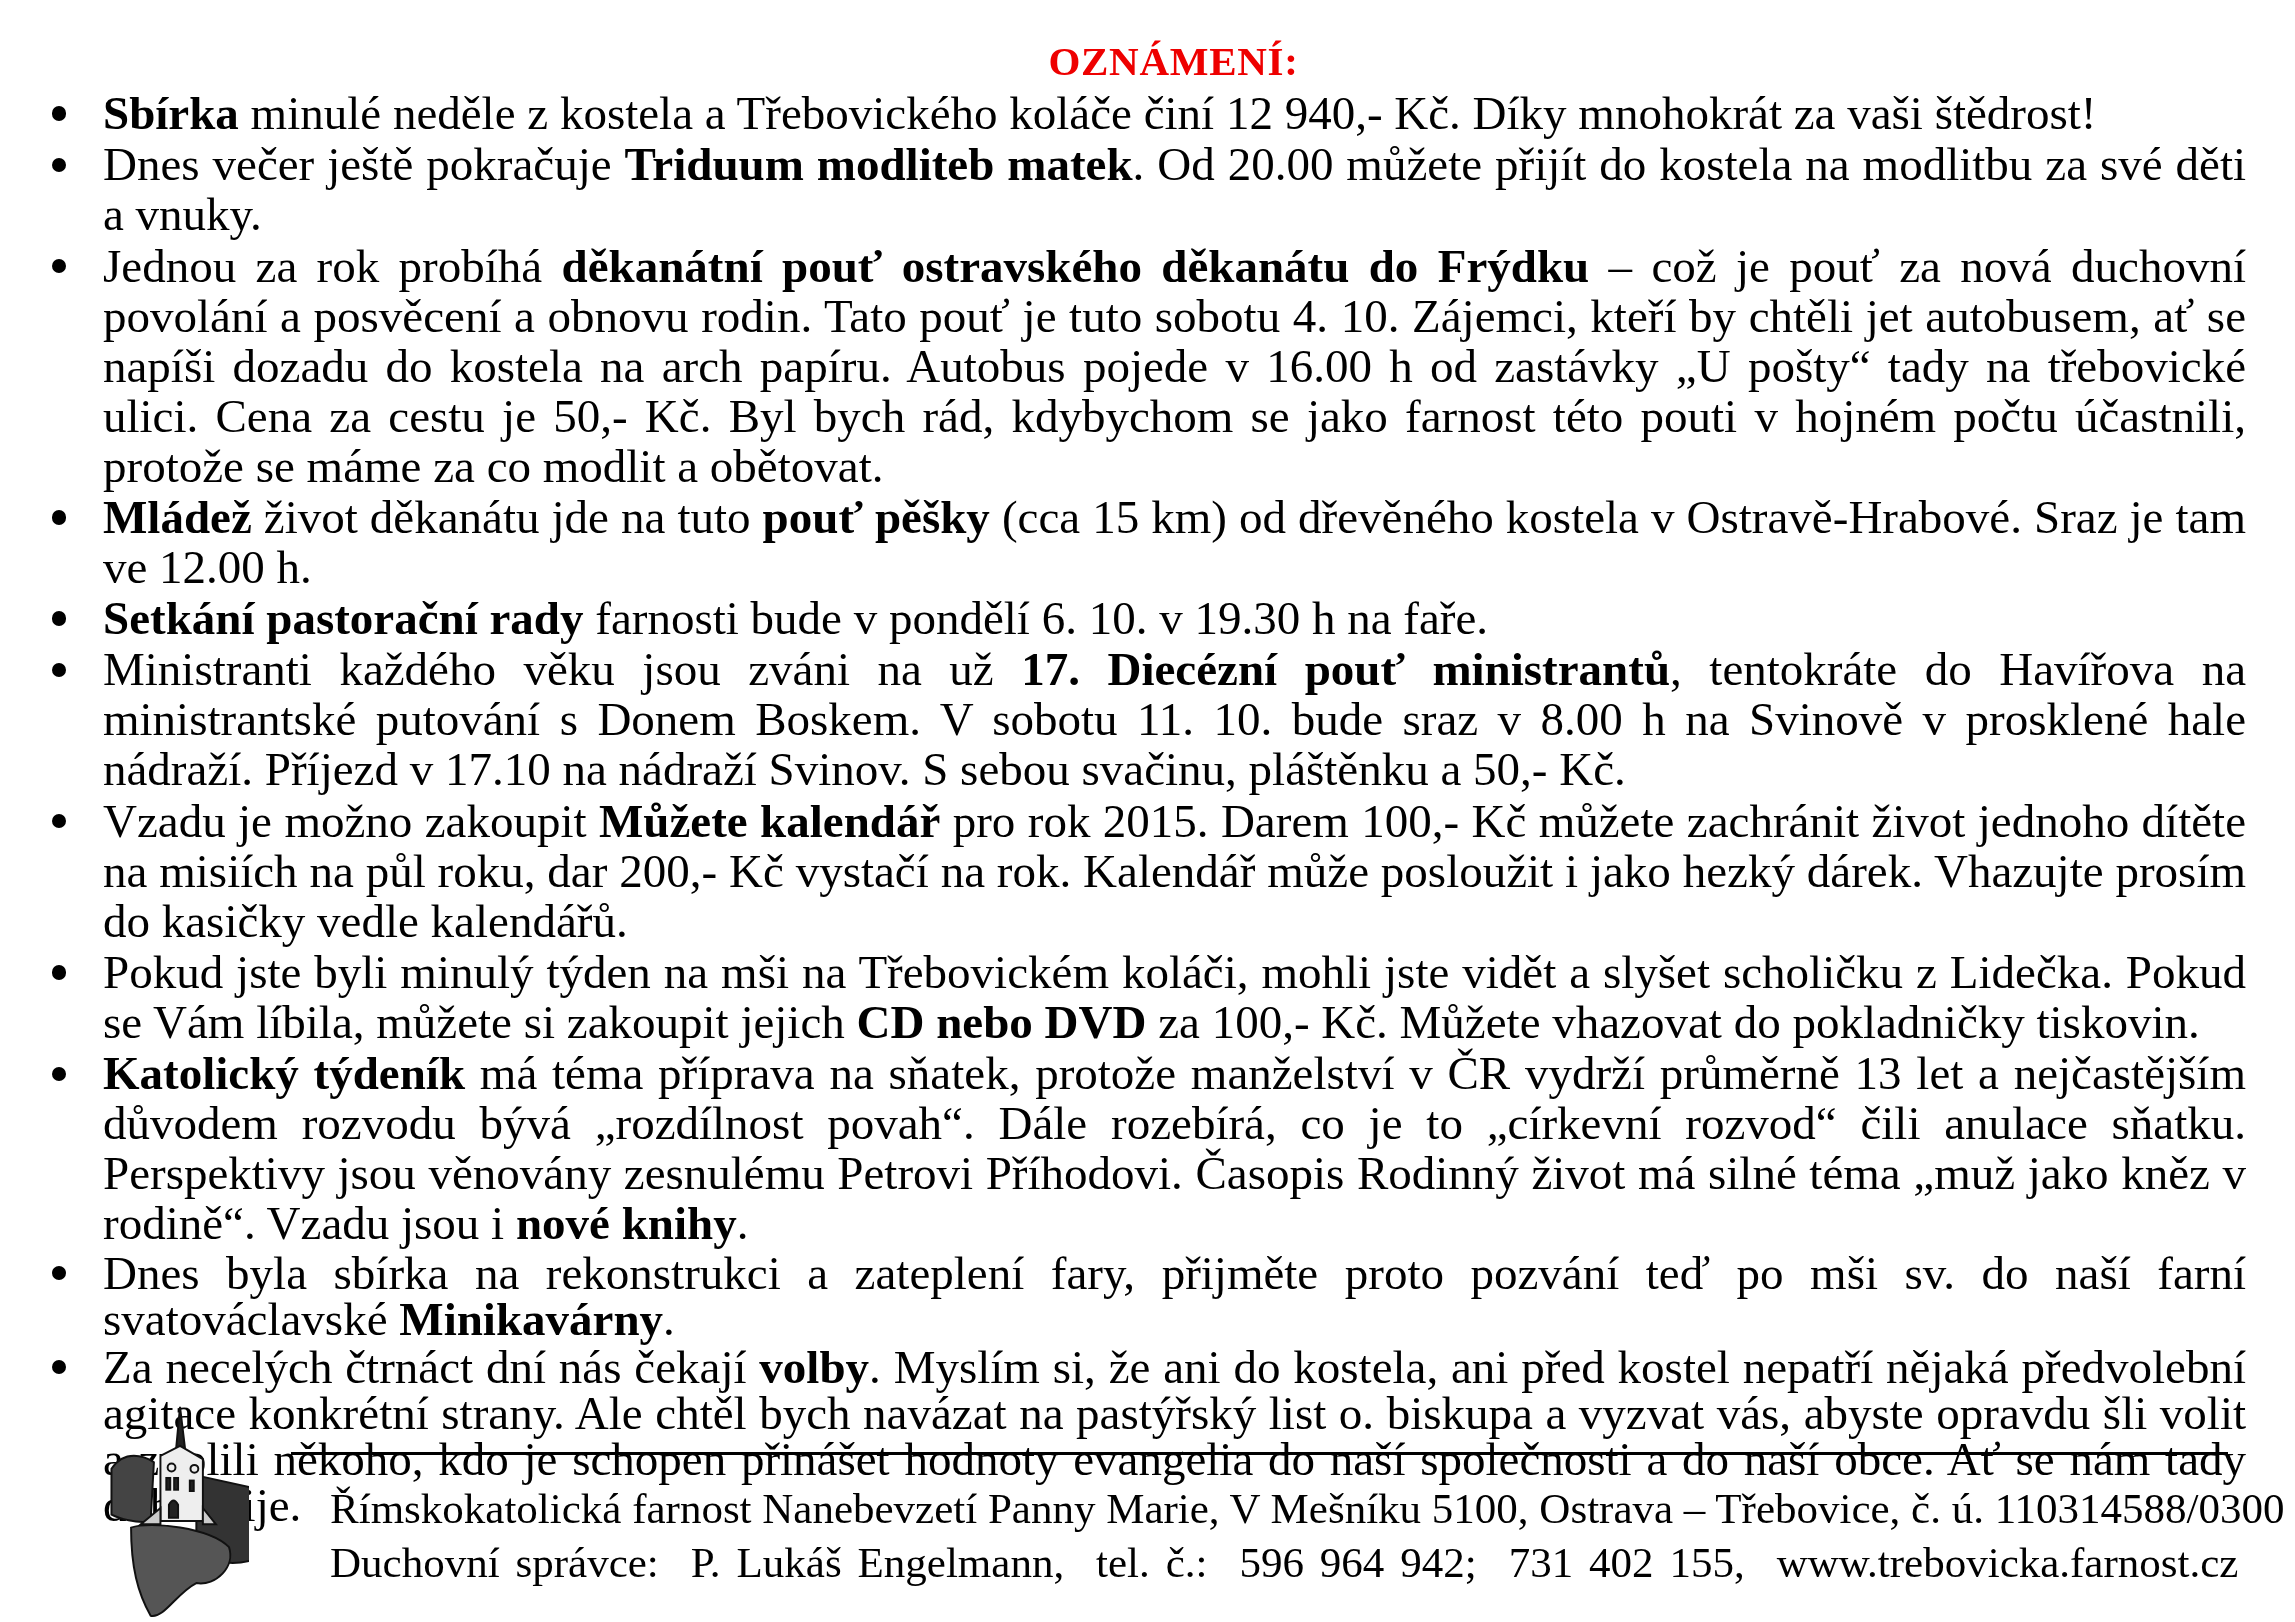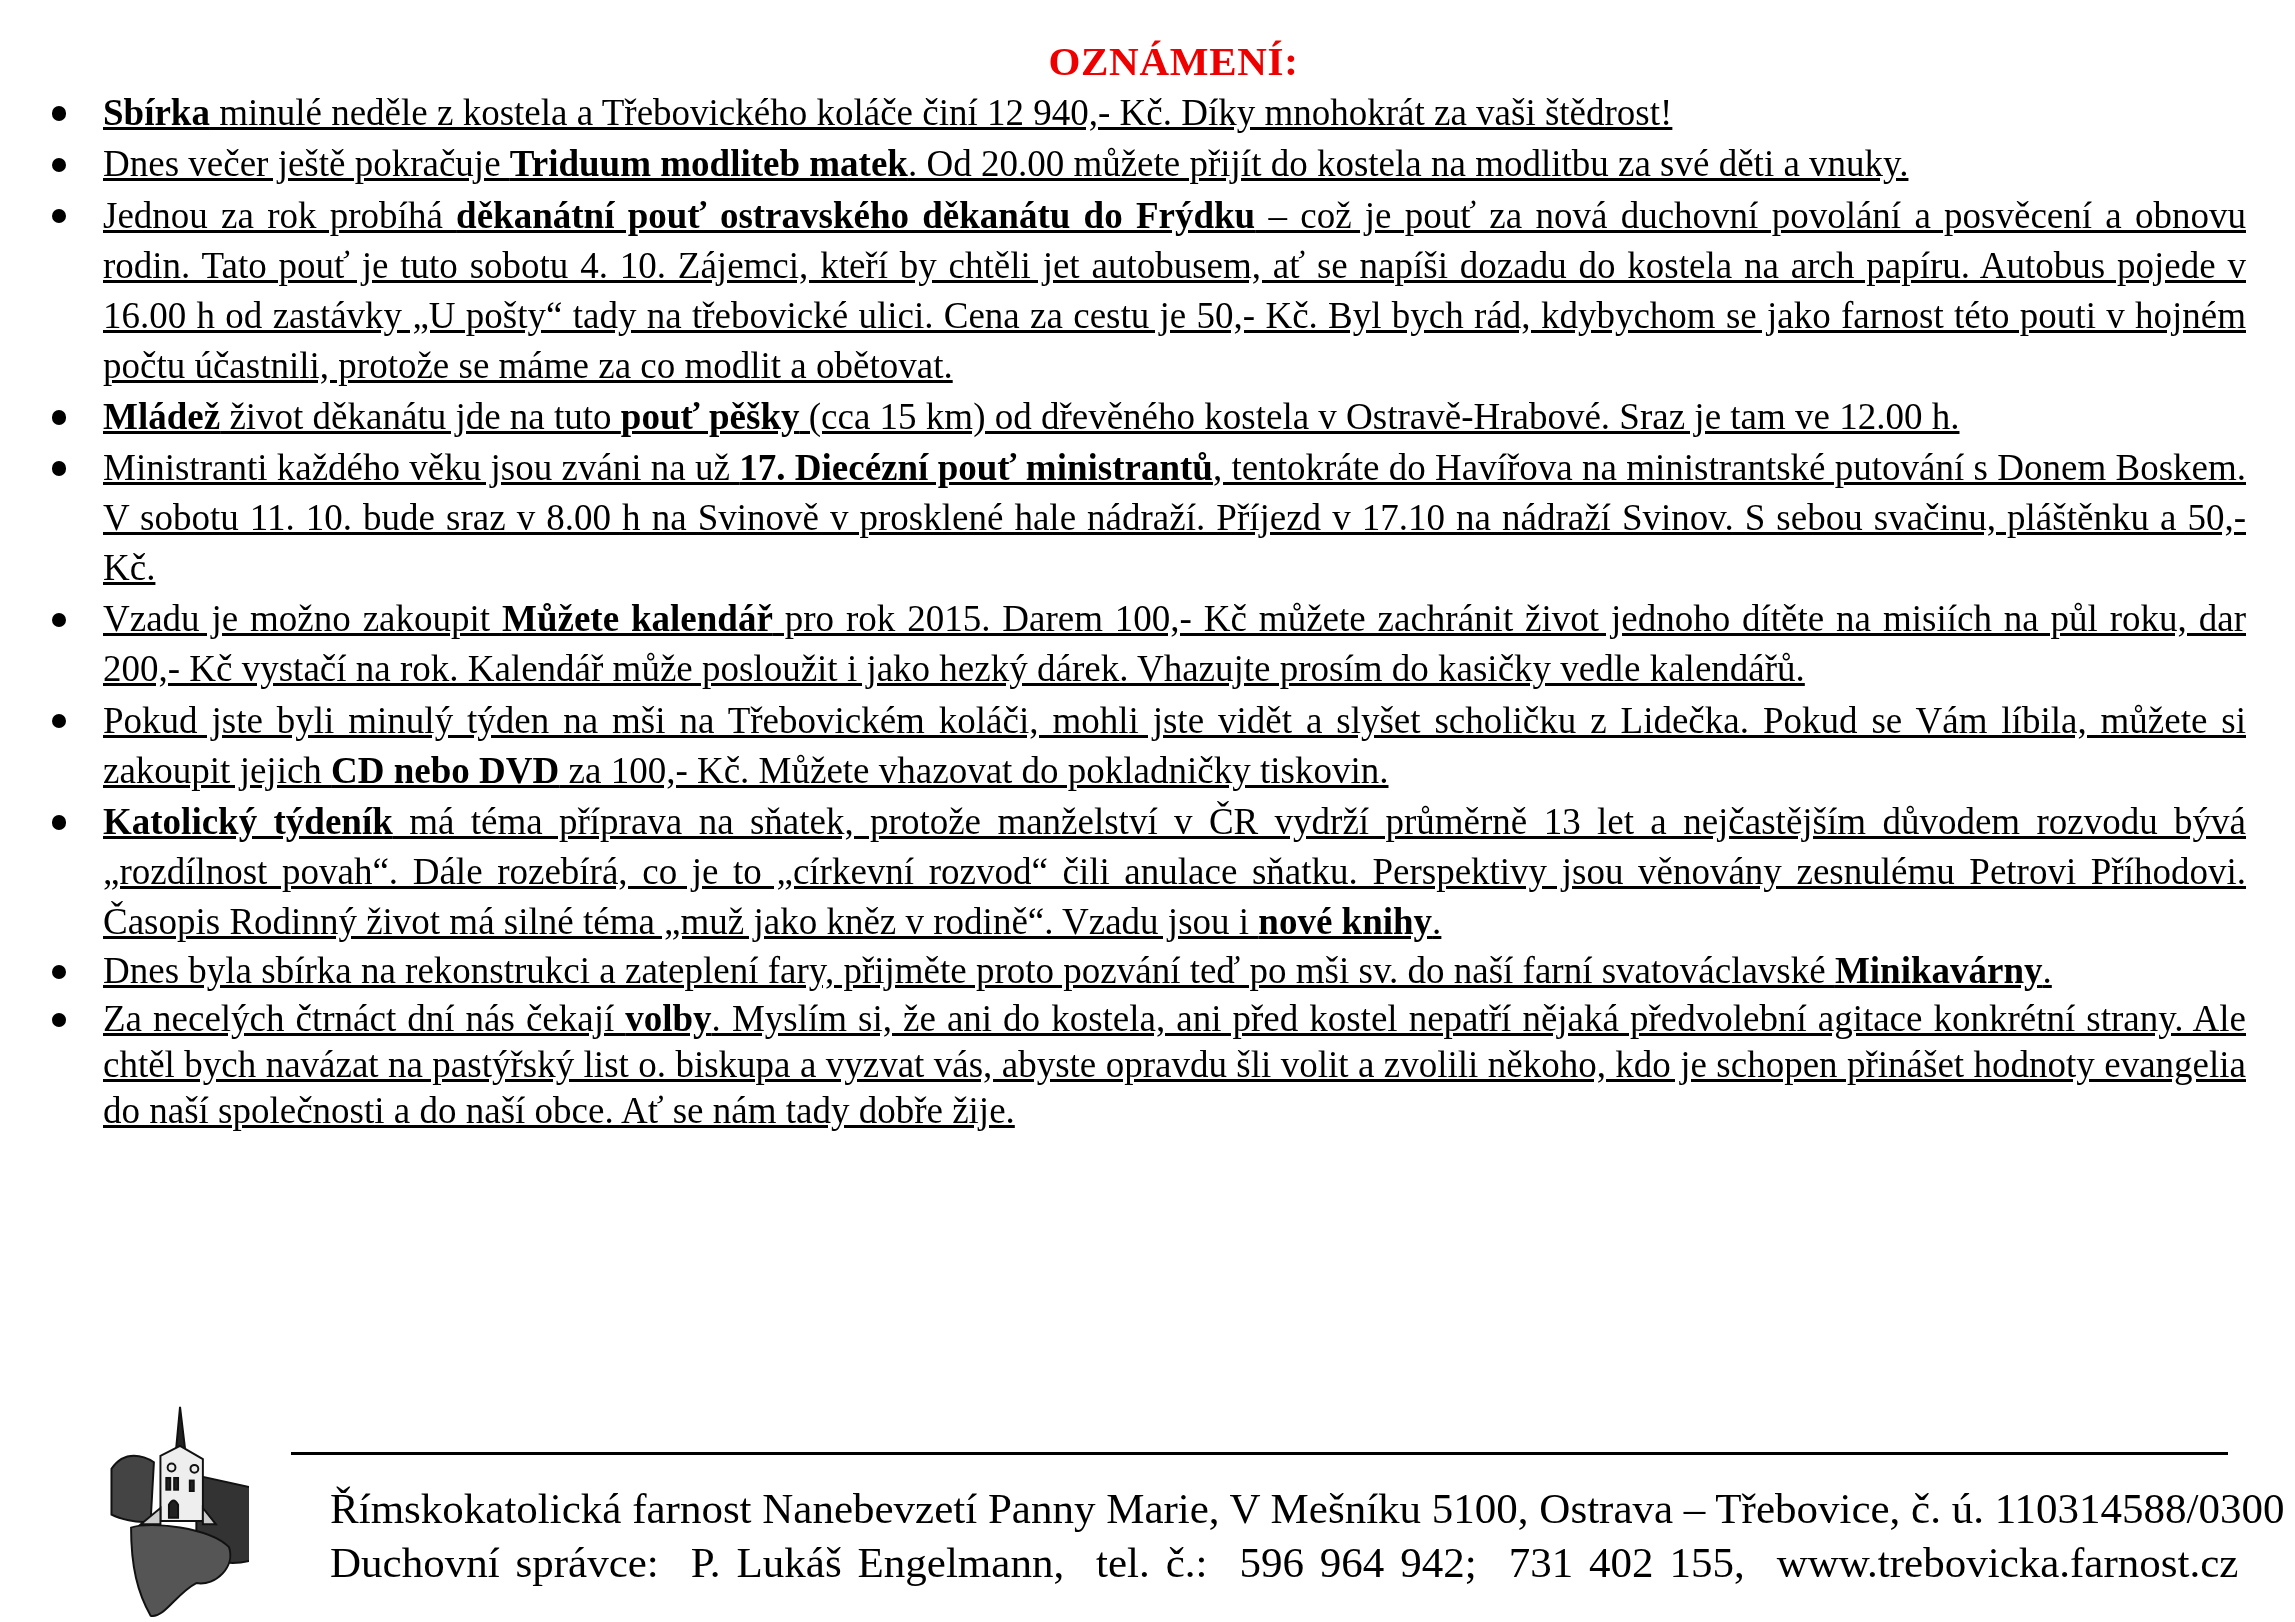--- a/index.html
+++ b/index.html
@@ -14,23 +14,22 @@
     font-size: 41px; line-height: 47px; letter-spacing: 0.7px;
     padding-left: 52px; box-sizing: border-box;
   }
   .items {
     position: absolute; left: 0; top: 88px; width: 2295px;
     list-style: none; margin: 0; padding: 0;
   }
   .item {
     position: relative; margin: 0 0 2px 0;
     padding-left: 103px; padding-right: 49px;
-    font-size: 37px; line-height: 46px;
+    font-size: 47px; line-height: 46px;
     text-align: justify;
-    text-decoration: underline;
   }
   .item.wide { line-height: 50px; margin-bottom: 1.3px; }
   .bullet {
     position: absolute; left: 52px; top: 16.4px;
     width: 14.4px; height: 14.4px; border-radius: 50%; background: #000;
   }
   .item.wide .bullet { top: 18.3px; }
   .seg-b { font-weight: bold; }
   .footer-rule {
     position: absolute; left: 291px; top: 1452px; width: 1937px;
@@ -49,20 +48,21 @@
 </head>
 <body>
 
 <div class="title">OZNÁMENÍ:</div>
 
 <ul class="items" id="items">
     <li class="item wide"><span class="bullet"></span><span class="seg-b">Sbírka</span><span> minulé neděle z kostela a Třebovického koláče činí 12 940,- Kč. Díky mnohokrát za vaši štědrost!</span></li>
     <li class="item wide"><span class="bullet"></span><span>Dnes večer ještě pokračuje </span><span class="seg-b">Triduum modliteb matek</span><span>. Od 20.00 můžete přijít do kostela na modlitbu za své děti a vnuky.</span></li>
     <li class="item wide"><span class="bullet"></span><span>Jednou za rok probíhá </span><span class="seg-b">děkanátní pouť ostravského děkanátu do Frýdku</span><span> – což je pouť za nová duchovní povolání a posvěcení a obnovu rodin. Tato pouť je tuto sobotu 4. 10. Zájemci, kteří by chtěli jet autobusem, ať se napíši dozadu do kostela na arch papíru. Autobus pojede v 16.00 h od zastávky „U pošty“ tady na třebovické ulici. Cena za cestu je 50,- Kč. Byl bych rád, kdybychom se jako farnost této pouti v hojném počtu účastnili, protože se máme za co modlit a obětovat.</span></li>
     <li class="item wide"><span class="bullet"></span><span class="seg-b">Mládež</span><span> život děkanátu jde na tuto </span><span class="seg-b">pouť pěšky</span><span> (cca 15 km) od dřevěného kostela v Ostravě-Hrabové. Sraz je tam ve 12.00 h.</span></li>
+    <li class="item wide"><span class="bullet"></span><span class="seg-b">Setkání pastorační rady</span><span> farnosti bude v pondělí 6. 10. v 19.30 h na faře.</span></li>
     <li class="item wide"><span class="bullet"></span><span>Ministranti každého věku jsou zváni na už </span><span class="seg-b">17. Diecézní pouť ministrantů</span><span>, tentokráte do Havířova na ministrantské putování s Donem Boskem. V sobotu 11. 10. bude sraz v 8.00 h na Svinově v prosklené hale nádraží. Příjezd v 17.10 na nádraží Svinov. S sebou svačinu, pláštěnku a 50,- Kč.</span></li>
     <li class="item wide"><span class="bullet"></span><span>Vzadu je možno zakoupit </span><span class="seg-b">Můžete kalendář</span><span> pro rok 2015. Darem 100,- Kč můžete zachránit život jednoho dítěte na misiích na půl roku, dar 200,- Kč vystačí na rok. Kalendář může posloužit i jako hezký dárek. Vhazujte prosím do kasičky vedle kalendářů.</span></li>
     <li class="item wide"><span class="bullet"></span><span>Pokud jste byli minulý týden na mši na Třebovickém koláči, mohli jste vidět a slyšet scholičku z Lidečka. Pokud se Vám líbila, můžete si zakoupit jejich </span><span class="seg-b">CD nebo DVD</span><span> za 100,- Kč. Můžete vhazovat do pokladničky tiskovin.</span></li>
     <li class="item wide"><span class="bullet"></span><span class="seg-b">Katolický týdeník</span><span> má téma příprava na sňatek, protože manželství v ČR vydrží průměrně 13 let a nejčastějším důvodem rozvodu bývá „rozdílnost povah“. Dále rozebírá, co je to „církevní rozvod“ čili anulace sňatku. Perspektivy jsou věnovány zesnulému Petrovi Příhodovi. Časopis Rodinný život má silné téma „muž jako kněz v rodině“. Vzadu jsou i </span><span class="seg-b">nové knihy</span><span>.</span></li>
     <li class="item"><span class="bullet"></span><span>Dnes byla sbírka na rekonstrukci a zateplení fary, přijměte proto pozvání teď po mši sv. do naší farní svatováclavské </span><span class="seg-b">Minikavárny</span><span>.</span></li>
     <li class="item"><span class="bullet"></span><span>Za necelých čtrnáct dní nás čekají </span><span class="seg-b">volby</span><span>. Myslím si, že ani do kostela, ani před kostel nepatří nějaká předvolební agitace konkrétní strany. Ale chtěl bych navázat na pastýřský list o. biskupa a vyzvat vás, abyste opravdu šli volit a zvolili někoho, kdo je schopen přinášet hodnoty evangelia do naší společnosti a do naší obce. Ať se nám tady dobře žije.</span></li>
   </ul>
 
 <div class="footer-rule"></div>
 

